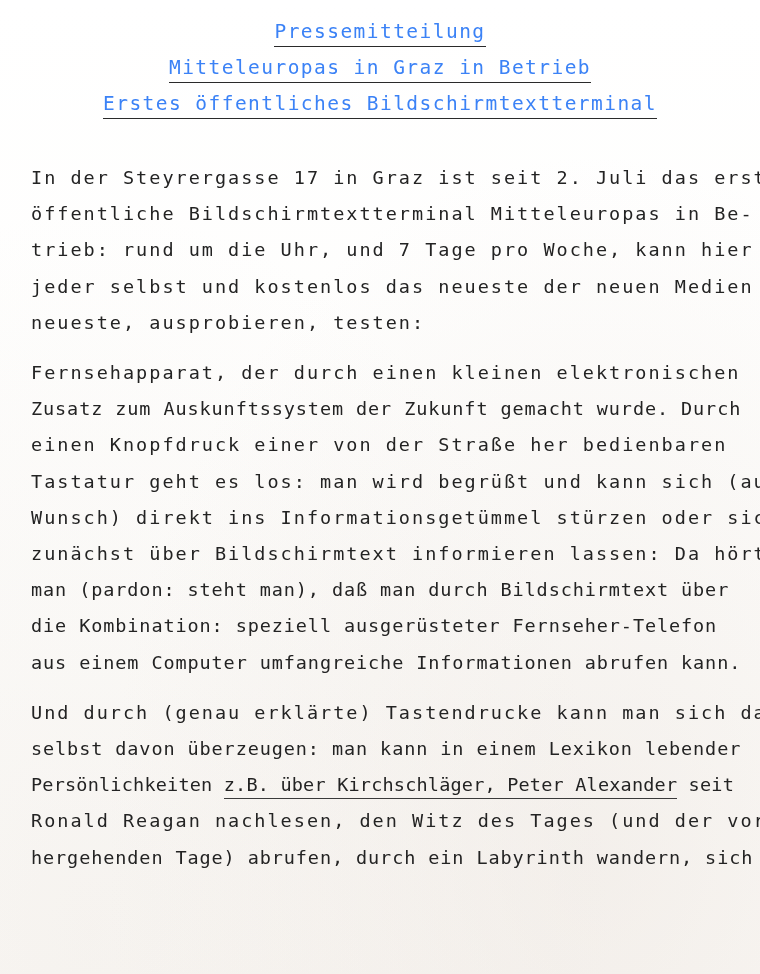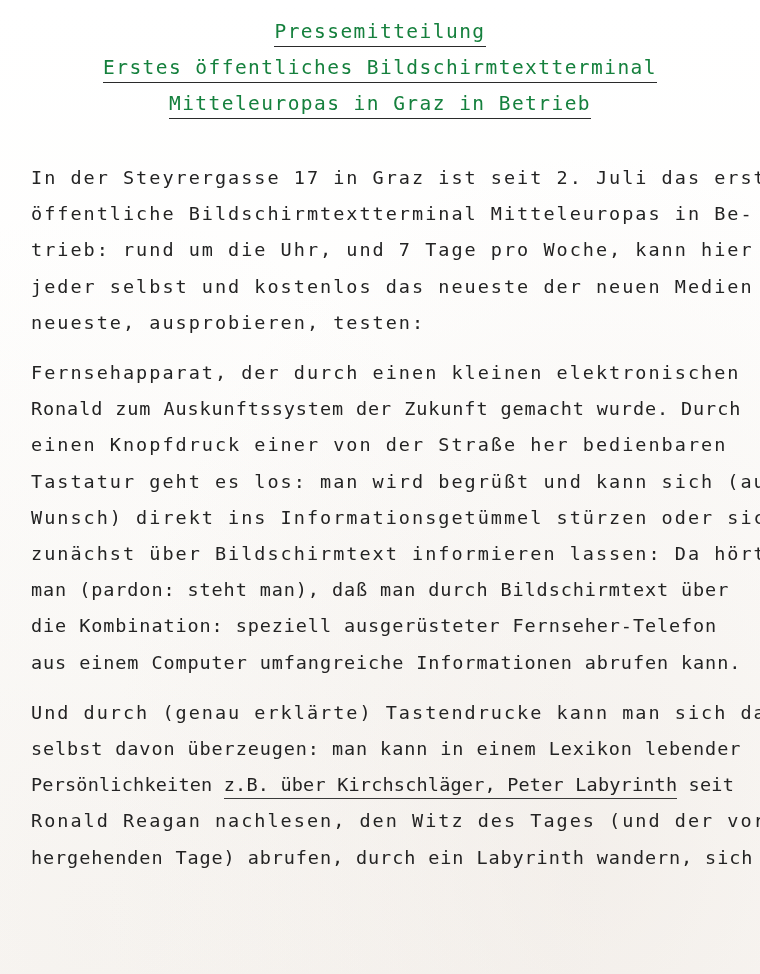--- a/index.html
+++ b/index.html
@@ -42,21 +42,21 @@
     left: 0;
     top: 14px;
     width: 760px;
     text-align: center;
   }
   .heading-line {
     font-size: 19.5px;
     letter-spacing: 1.45px;
     line-height: 36px;
     white-space: pre;
-    color: #15803d;
+    color: #3b82f6;
   }
   .heading-line .u {
     border-bottom: 1.5px solid #2a2a2a;
     padding-bottom: 3px;
   }
 
   
   .body {
     position: absolute;
     left: 31px;
@@ -81,49 +81,49 @@
   }
 </style>
 </head>
 <body>
 
 <div class="page">
   <div class="content">
 
     <div class="headings">
       <div class="heading-line"><span class="u">Pressemitteilung</span></div>
+      <div class="heading-line"><span class="u">Mitteleuropas in Graz in Betrieb</span></div>
       <div class="heading-line"><span class="u">Erstes öffentliches Bildschirmtextterminal</span></div>
-      <div class="heading-line"><span class="u">Mitteleuropas in Graz in Betrieb</span></div>
     </div>
 
     <div class="body">
 
       <div class="para">
         <div class="line wide">In der Steyrergasse 17 in Graz ist seit 2. Juli das erste</div>
         <div class="line wide">öffentliche Bildschirmtextterminal Mitteleuropas in Be-</div>
         <div class="line wide">trieb: rund um die Uhr, und 7 Tage pro Woche, kann hier</div>
         <div class="line wide">jeder selbst und kostenlos das neueste der neuen Medien</div>
         <div class="line wide">neueste, ausprobieren, testen:</div>
       </div>
 
       <div class="para">
         <div class="line wide">Fernsehapparat, der durch einen kleinen elektronischen</div>
-        <div class="line">Ronald zum Auskunftssystem der Zukunft gemacht wurde. Durch</div>
+        <div class="line">Zusatz zum Auskunftssystem der Zukunft gemacht wurde. Durch</div>
         <div class="line wide">einen Knopfdruck einer von der Straße her bedienbaren</div>
         <div class="line wide">Tastatur geht es los: man wird begrüßt und kann sich (auf</div>
         <div class="line wide">Wunsch) direkt ins Informationsgetümmel stürzen oder sich</div>
         <div class="line wide">zunächst über Bildschirmtext informieren lassen: Da hört</div>
         <div class="line">man (pardon: steht man), daß man durch Bildschirmtext über</div>
         <div class="line">die Kombination: speziell ausgerüsteter Fernseher-Telefon</div>
         <div class="line">aus einem Computer umfangreiche Informationen abrufen kann.</div>
       </div>
 
       <div class="para">
         <div class="line wide">Und durch (genau erklärte) Tastendrucke kann man sich dann</div>
         <div class="line">selbst davon überzeugen: man kann in einem Lexikon lebender</div>
-        <div class="line tight"><span>Persönlichkeiten </span><span class="u">z.B. über Kirchschläger, Peter Labyrinth</span><span> seit</span></div>
+        <div class="line tight"><span>Persönlichkeiten </span><span class="u">z.B. über Kirchschläger, Peter Alexander</span><span> seit</span></div>
         <div class="line wide">Ronald Reagan nachlesen, den Witz des Tages (und der vor-</div>
         <div class="line">hergehenden Tage) abrufen, durch ein Labyrinth wandern, sich</div>
       </div>
 
     </div>
   </div>
 </div>
 
 </body></html>

